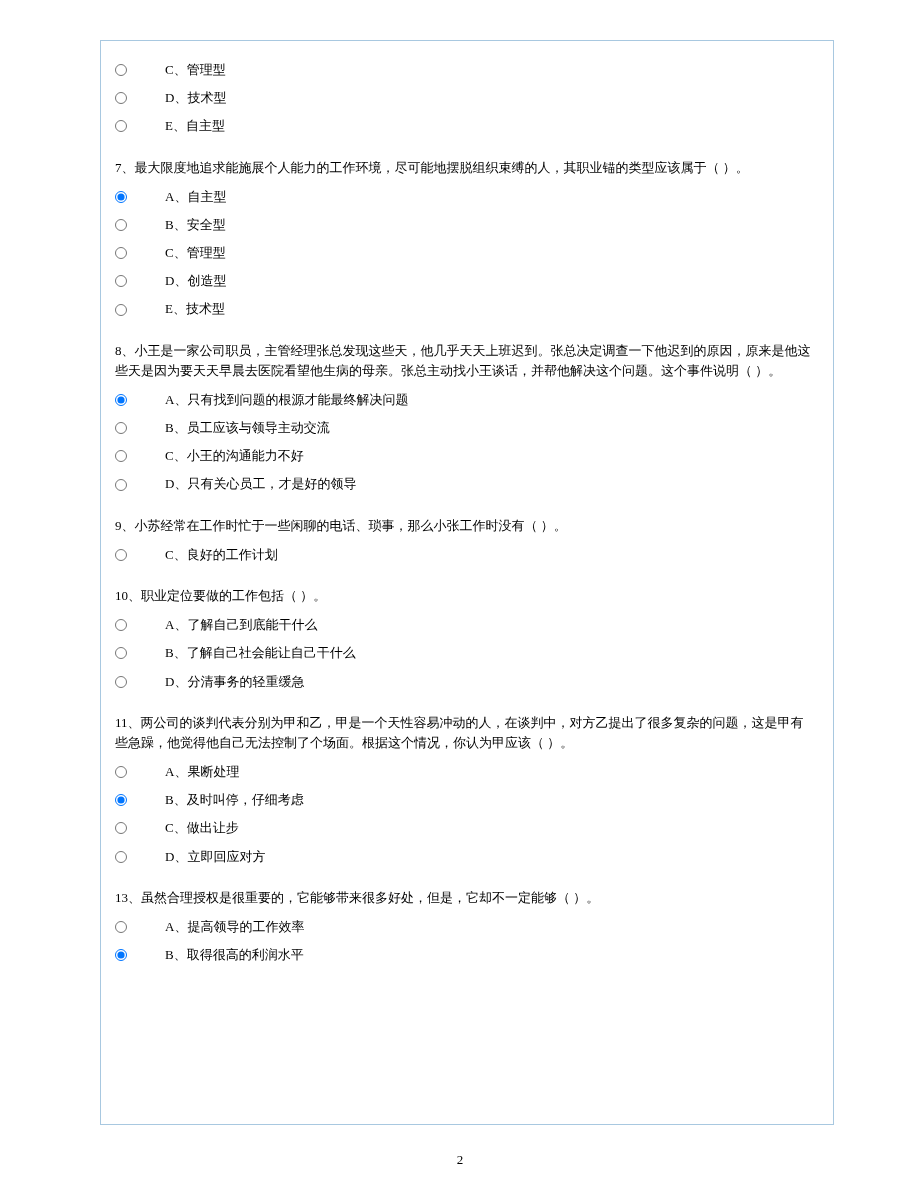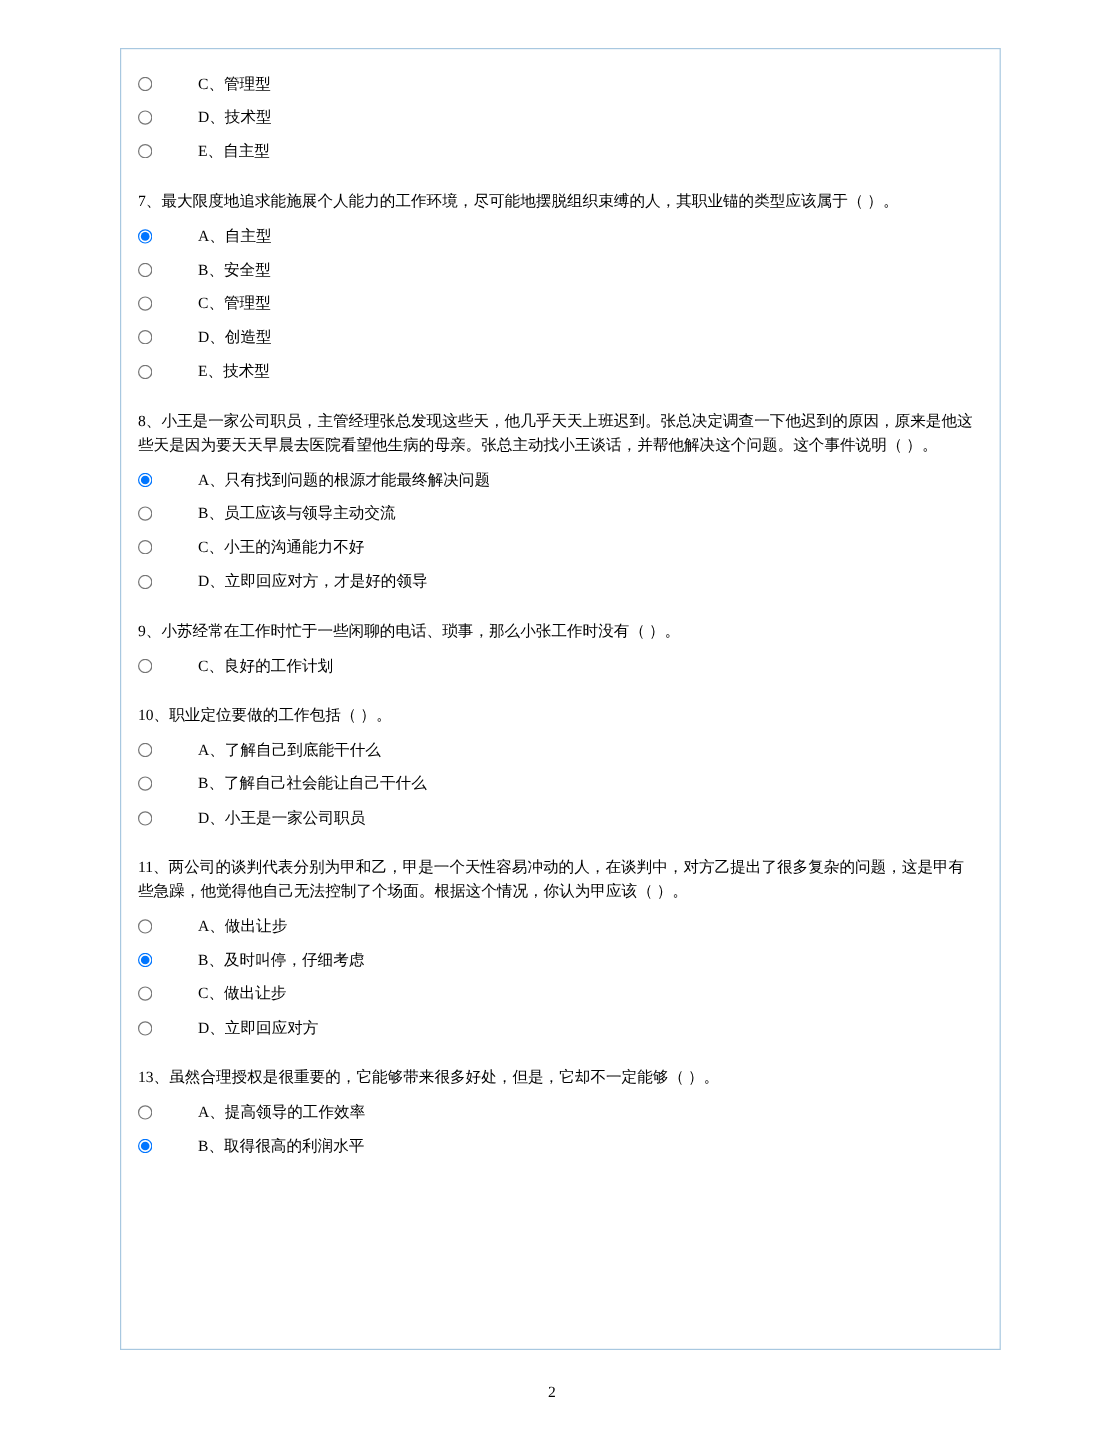--- a/index.html
+++ b/index.html
@@ -142,21 +142,21 @@
       <div class="opt-row">
         <span class="radio-cell">
             <input type="radio" name="q8" style="">
           </span>
         <span class="opt-text">C、小王的沟通能力不好</span>
       </div>
       <div class="opt-row">
         <span class="radio-cell">
             <input type="radio" name="q8" style="">
           </span>
-        <span class="opt-text">D、立即回应对方，才是好的领导</span>
+        <span class="opt-text">D、只有关心员工，才是好的领导</span>
       </div>
     </div>
 
     <div class="question-block">
       <p class="q-stem">9、小苏经常在工作时忙于一些闲聊的电话、琐事，那么小张工作时没有（  ）。</p>
       <div class="opt-row">
         <span class="radio-cell">
             <input type="radio" name="q9" style="">
           </span>
         <span class="opt-text">C、良好的工作计划</span>
@@ -174,31 +174,31 @@
       <div class="opt-row">
         <span class="radio-cell">
             <input type="radio" name="q10" style="">
           </span>
         <span class="opt-text">B、了解自己社会能让自己干什么</span>
       </div>
       <div class="opt-row">
         <span class="radio-cell">
             <input type="radio" name="q10" style="">
           </span>
-        <span class="opt-text">D、小王是一家公司职员</span>
+        <span class="opt-text">D、分清事务的轻重缓急</span>
       </div>
     </div>
 
     <div class="question-block">
       <p class="q-stem">11、两公司的谈判代表分别为甲和乙，甲是一个天性容易冲动的人，在谈判中，对方乙提出了很多复杂的问题，这是甲有些急躁，他觉得他自己无法控制了个场面。根据这个情况，你认为甲应该（  ）。</p>
       <div class="opt-row">
         <span class="radio-cell">
             <input type="radio" name="q11" style="">
           </span>
-        <span class="opt-text">A、做出让步</span>
+        <span class="opt-text">A、果断处理</span>
       </div>
       <div class="opt-row">
         <span class="radio-cell">
             <input type="radio" name="q11" checked="" style="">
           </span>
         <span class="opt-text">B、及时叫停，仔细考虑</span>
       </div>
       <div class="opt-row">
         <span class="radio-cell">
             <input type="radio" name="q11" style="">

